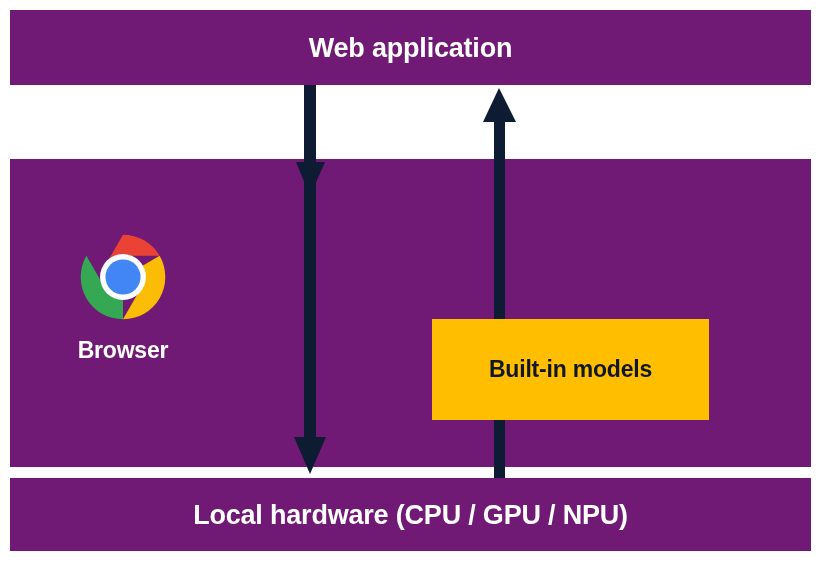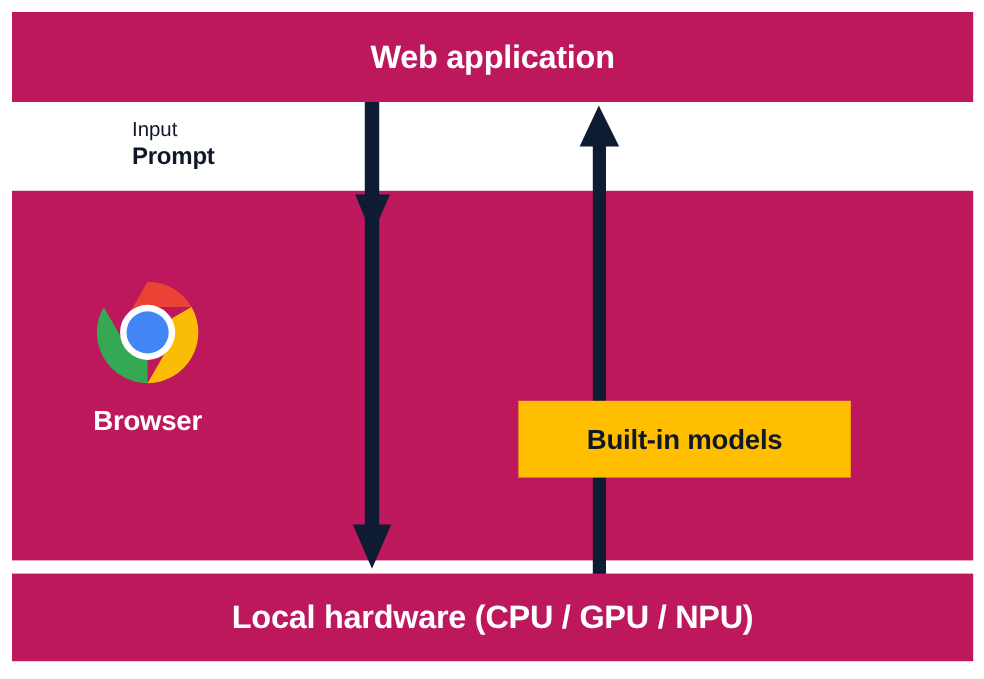--- a/index.html
+++ b/index.html
@@ -14,21 +14,21 @@
     position: relative;
     width: 820px;
     height: 566px;
     background: #ffffff;
     overflow: hidden;
   }
 
   
   .band {
     position: absolute;
-    background: #be185d;
+    background: #701a75;
   }
   #band-top    { left: 10px; top: 10px;  width: 801px; height: 75px; }
   #band-middle { left: 10px; top: 159px; width: 801px; height: 308px; }
   #band-bottom { left: 10px; top: 478px; width: 801px; height: 73px; }
 
   .band-title {
     position: absolute;
     left: 0;
     width: 100%;
     text-align: center;
@@ -82,21 +82,21 @@
     color: #101828;
     font-weight: bold;
     letter-spacing: -0.2px;
     line-height: 1.22;
   }
   #box-web-apis {
     left: 253px; top: 203px; width: 303px; height: 74px;
     font-size: 24px;
   }
   #box-builtin {
-    left: 432px; top: 334px; width: 277px; height: 64px;
+    left: 432px; top: 319px; width: 277px; height: 101px;
     font-size: 23px;
   }
 
   
   #chrome-logo {
     position: absolute;
     left: 78px;
     top: 232px;
     width: 90px;
     height: 90px;
@@ -115,24 +115,20 @@
 </style>
 </head>
 <body>
 
 <div id="canvas">
 
   <div class="band" id="band-top">
     <div class="band-title">Web application</div>
   </div>
 
-  <div class="caption" id="caption-input">
-    <span class="caption-kind">Input</span>
-    <span class="caption-value">Prompt</span>
-  </div>
 
 
   <div class="band" id="band-middle"></div>
 
   <div id="chrome-logo">
     <svg viewBox="0 0 100 100" width="90" height="90" aria-hidden="true">
 
       <path d="M50 3 A47 47 0 0 1 90.7 26.5 L50 26.5 A23.5 23.5 0 0 0 29.7 38.3 Z" fill="#EA4335"></path>
 
       <path d="M90.7 26.5 A47 47 0 0 1 50 97 L70.3 61.7 A23.5 23.5 0 0 0 70.3 38.3 Z" fill="#FBBC05"></path>

